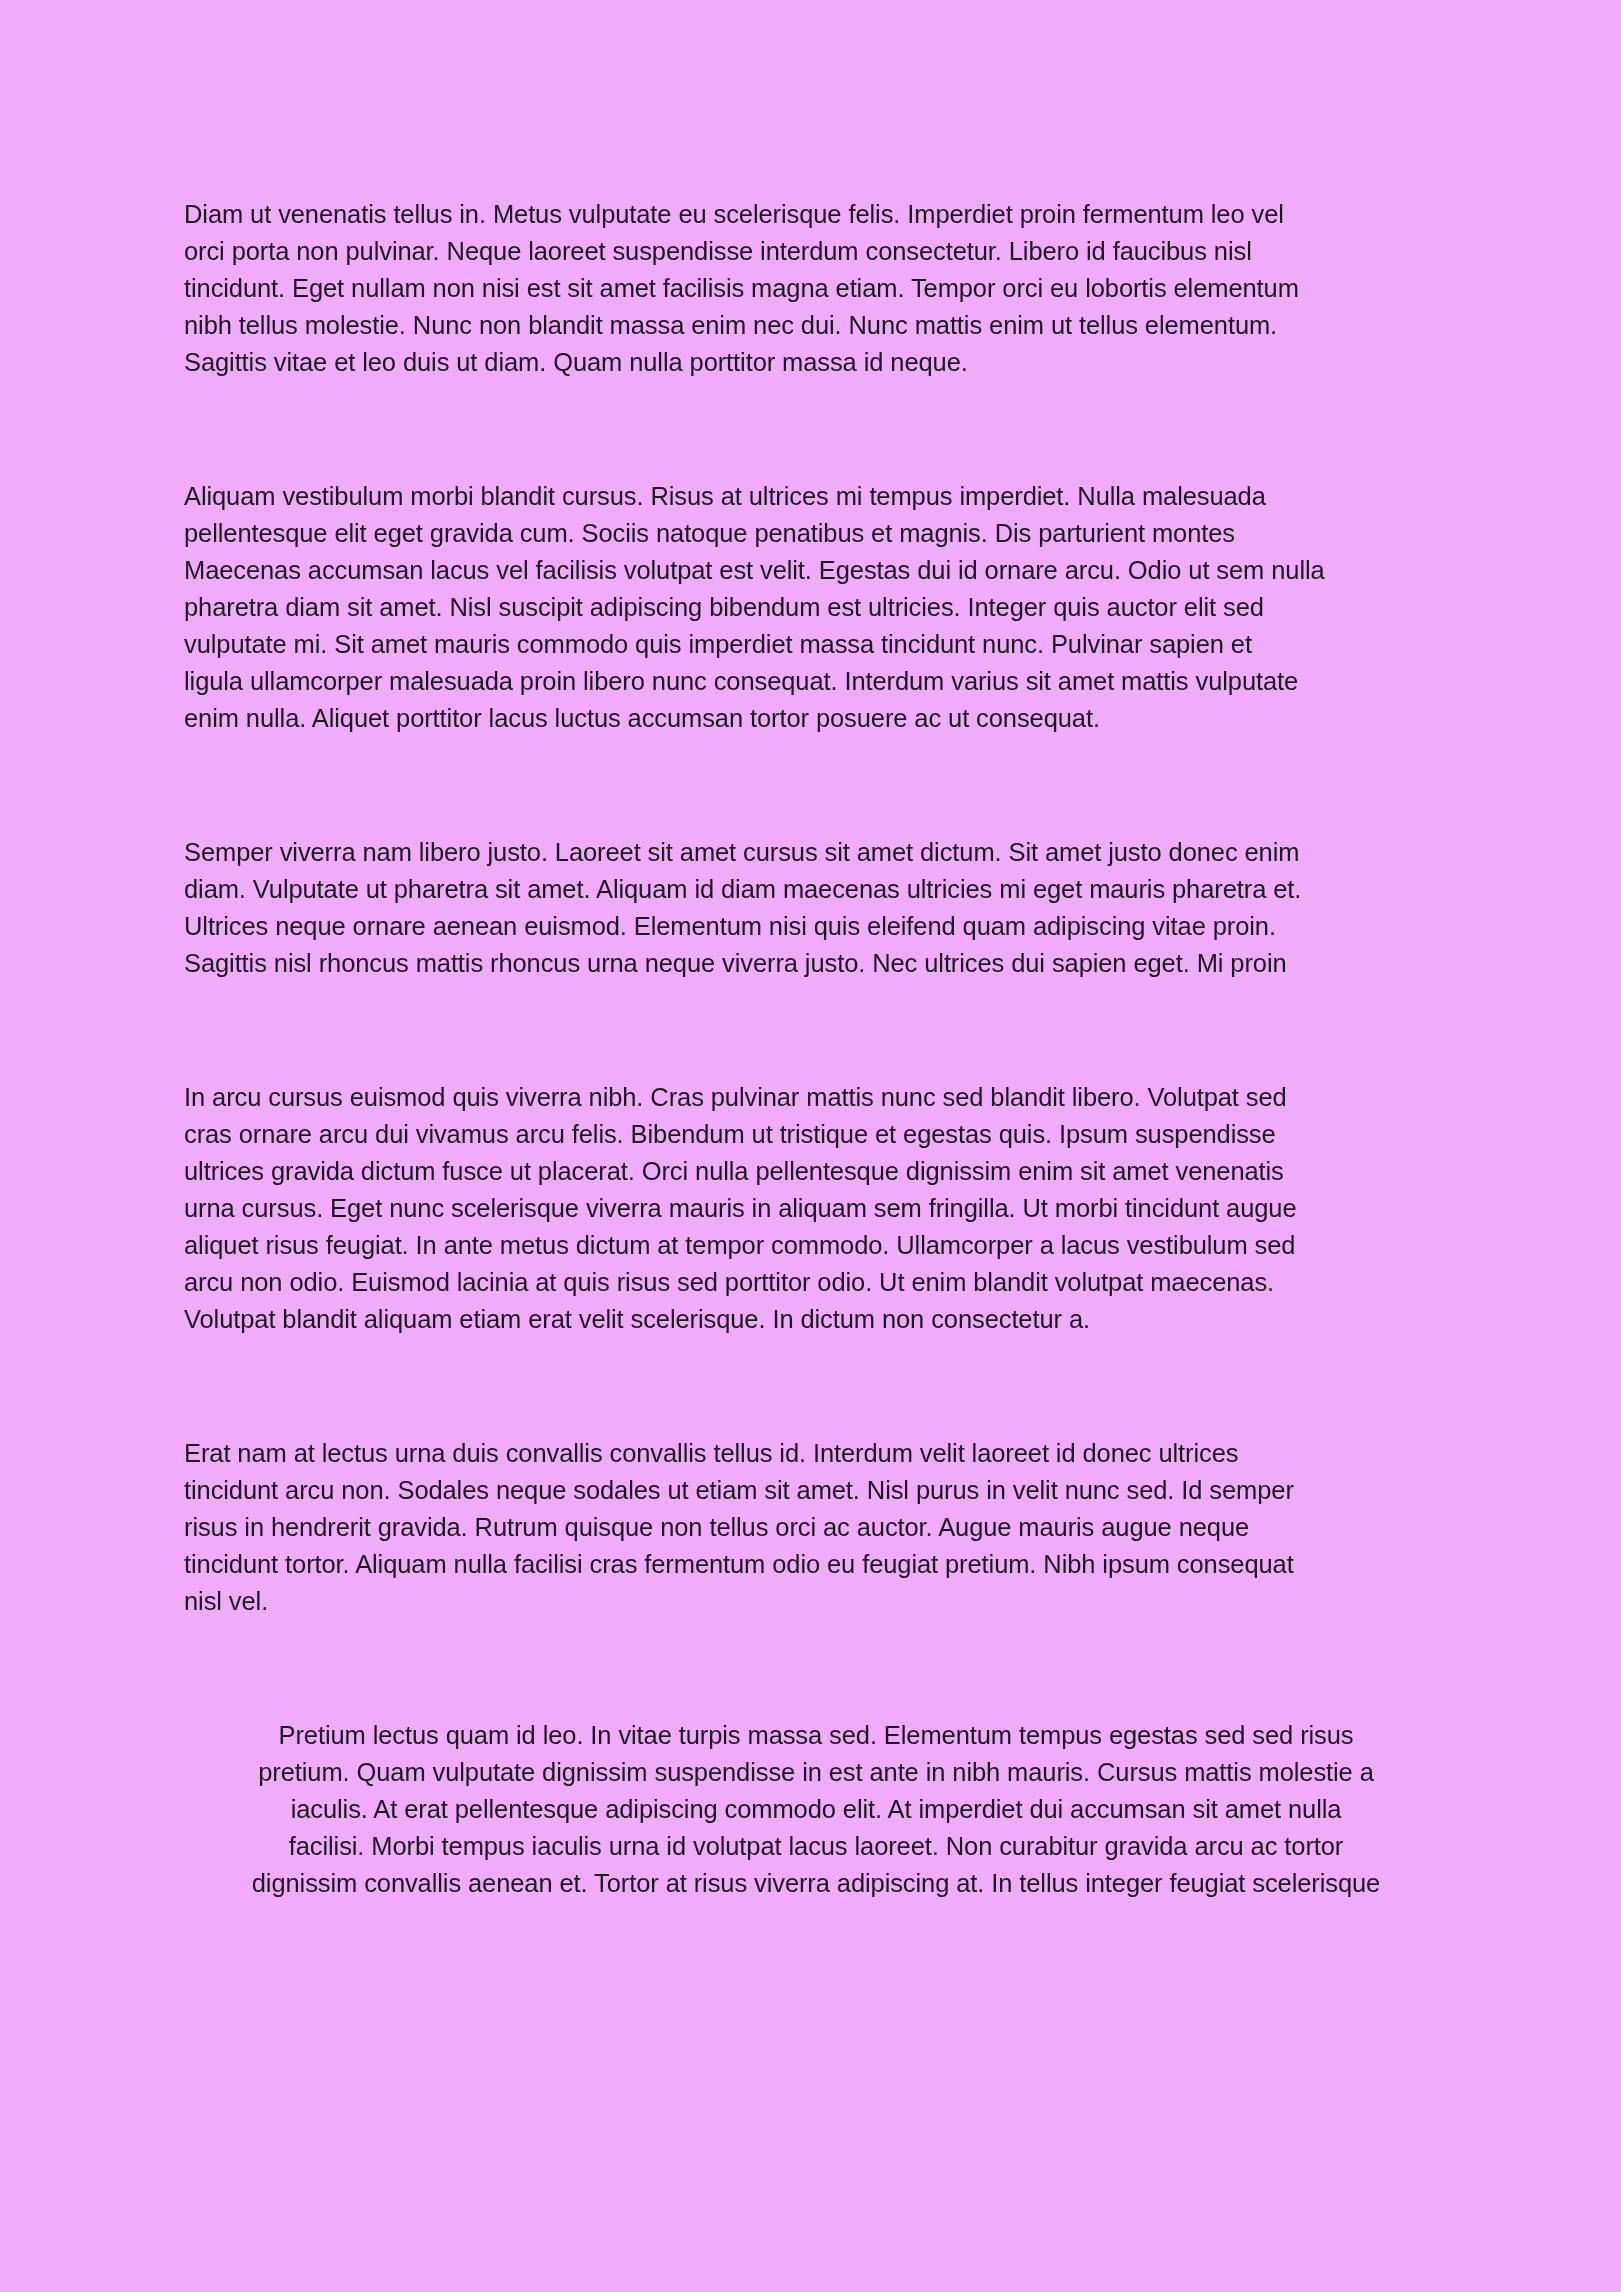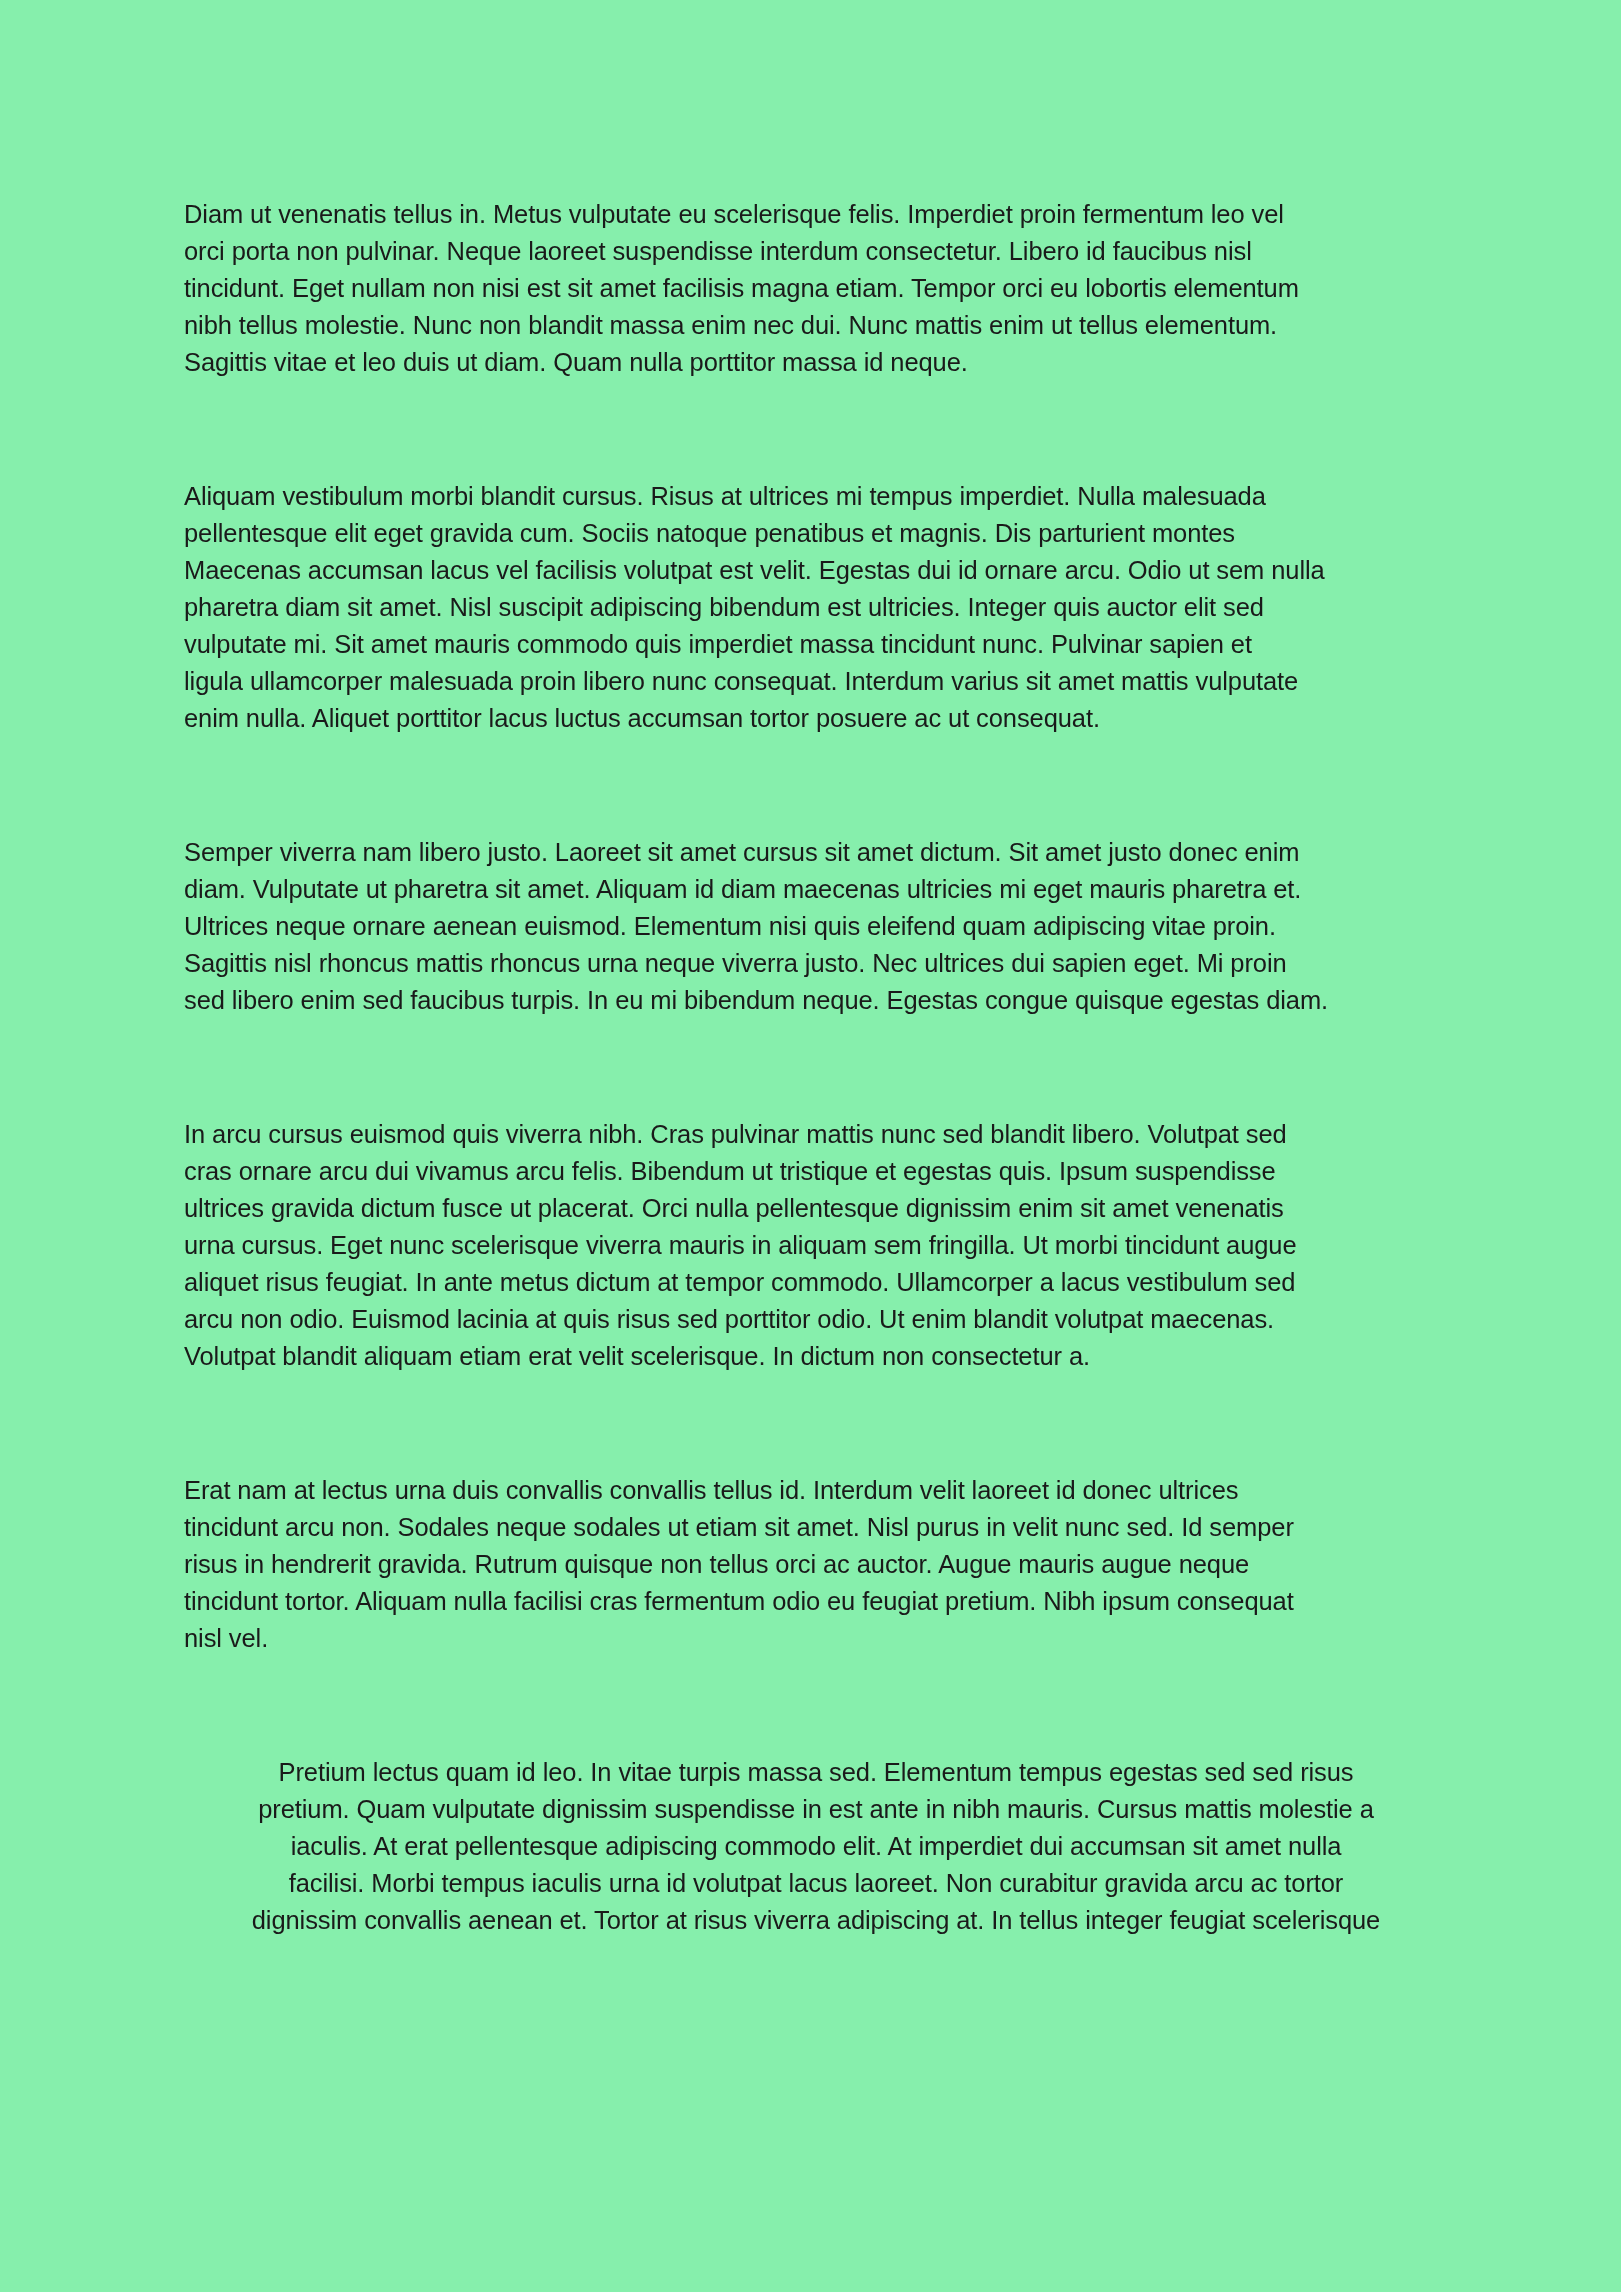--- a/index.html
+++ b/index.html
@@ -4,21 +4,21 @@
 <style>
   html, body {
     margin: 0;
     padding: 0;
     background: #ffffff;
   }
   .page {
     position: relative;
     width: 1621px;
     height: 2293px;
-    background: #86efac;
+    background: #f0abfc;
     overflow: hidden;
     font-family: "Liberation Sans", sans-serif;
   }
   .text-block {
     position: absolute;
     left: 184px;
     top: 196px;
     width: 1264px;
   }
   .para {
@@ -59,21 +59,20 @@
       <span class="line">vulputate mi. Sit amet mauris commodo quis imperdiet massa tincidunt nunc. Pulvinar sapien et</span>
       <span class="line">ligula ullamcorper malesuada proin libero nunc consequat. Interdum varius sit amet mattis vulputate</span>
       <span class="line">enim nulla. Aliquet porttitor lacus luctus accumsan tortor posuere ac ut consequat.</span>
     </p>
 
     <p class="para">
       <span class="line">Semper viverra nam libero justo. Laoreet sit amet cursus sit amet dictum. Sit amet justo donec enim</span>
       <span class="line">diam. Vulputate ut pharetra sit amet. Aliquam id diam maecenas ultricies mi eget mauris pharetra et.</span>
       <span class="line">Ultrices neque ornare aenean euismod. Elementum nisi quis eleifend quam adipiscing vitae proin.</span>
       <span class="line">Sagittis nisl rhoncus mattis rhoncus urna neque viverra justo. Nec ultrices dui sapien eget. Mi proin</span>
-      <span class="line">sed libero enim sed faucibus turpis. In eu mi bibendum neque. Egestas congue quisque egestas diam.</span>
     </p>
 
     <p class="para">
       <span class="line">In arcu cursus euismod quis viverra nibh. Cras pulvinar mattis nunc sed blandit libero. Volutpat sed</span>
       <span class="line">cras ornare arcu dui vivamus arcu felis. Bibendum ut tristique et egestas quis. Ipsum suspendisse</span>
       <span class="line">ultrices gravida dictum fusce ut placerat. Orci nulla pellentesque dignissim enim sit amet venenatis</span>
       <span class="line">urna cursus. Eget nunc scelerisque viverra mauris in aliquam sem fringilla. Ut morbi tincidunt augue</span>
       <span class="line">aliquet risus feugiat. In ante metus dictum at tempor commodo. Ullamcorper a lacus vestibulum sed</span>
       <span class="line">arcu non odio. Euismod lacinia at quis risus sed porttitor odio. Ut enim blandit volutpat maecenas.</span>
       <span class="line">Volutpat blandit aliquam etiam erat velit scelerisque. In dictum non consectetur a.</span>

